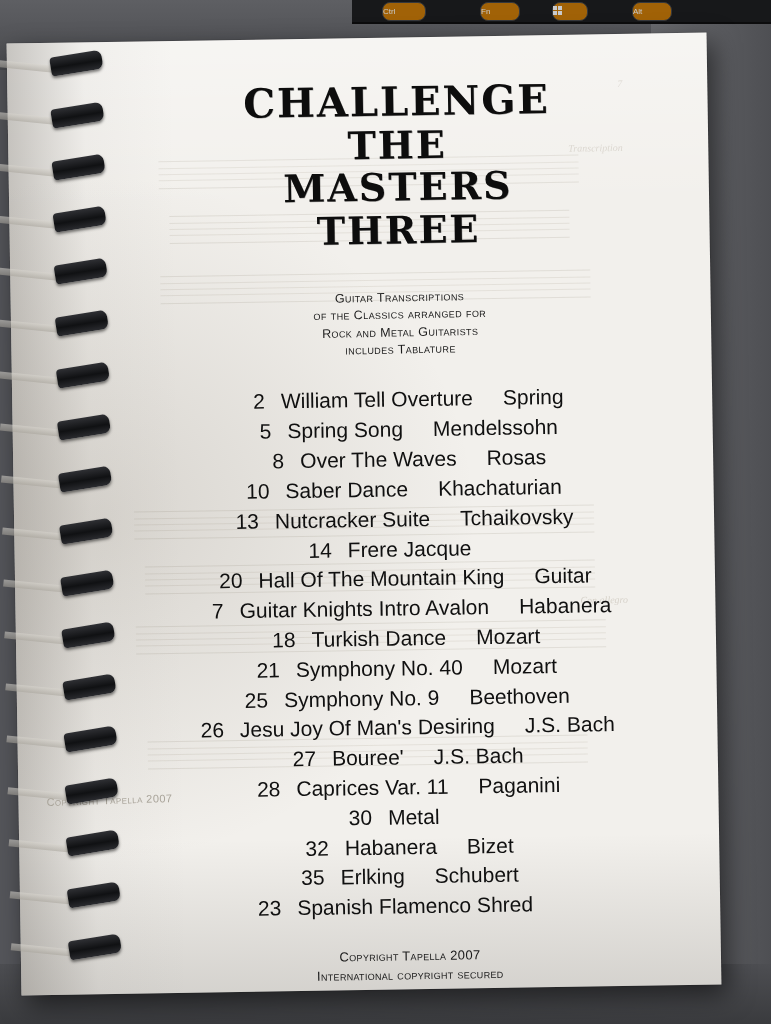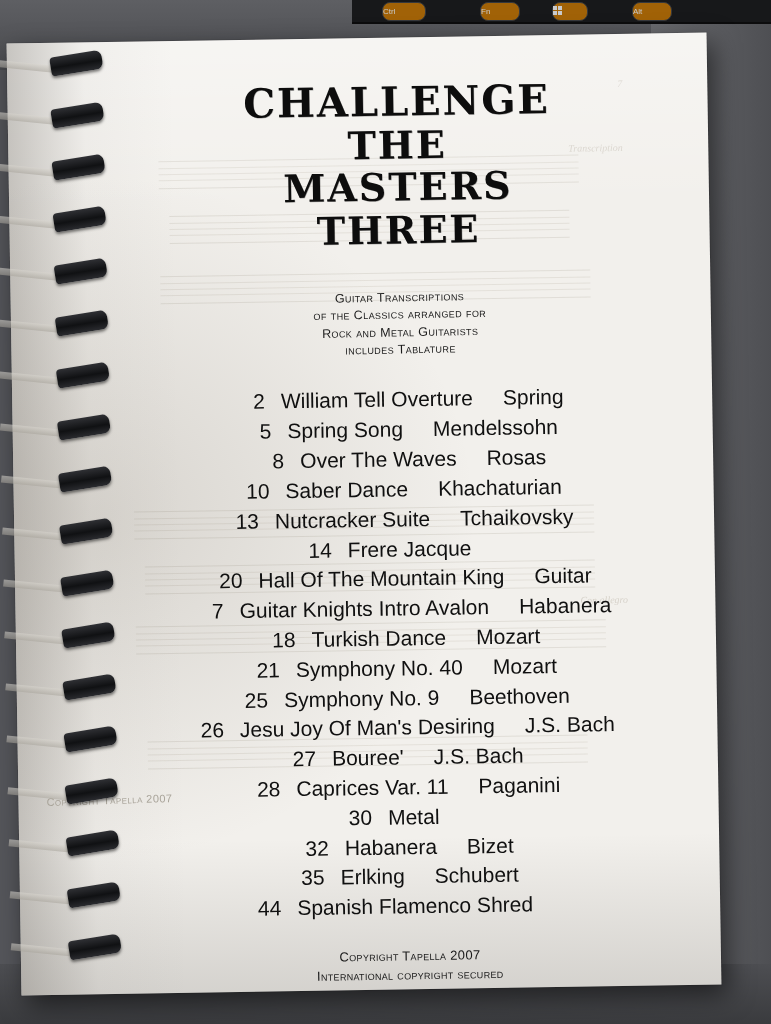--- a/index.html
+++ b/index.html
@@ -392,21 +392,21 @@
             <span class="composer">Bizet</span>
           </div>
 
           <div class="toc-row">
             <span class="pg">35</span>
             <span class="ttl">Erlking</span>
             <span class="composer">Schubert</span>
           </div>
 
           <div class="toc-row">
-            <span class="pg">44</span>
+            <span class="pg">23</span>
             <span class="ttl">Spanish Flamenco Shred</span>
             <span class="composer"></span>
           </div>
 
         </div>
 
         <div class="footer">
           <div class="f1">Copyright Tapella 2007</div>
           <div class="f1">International copyright secured</div>
 

